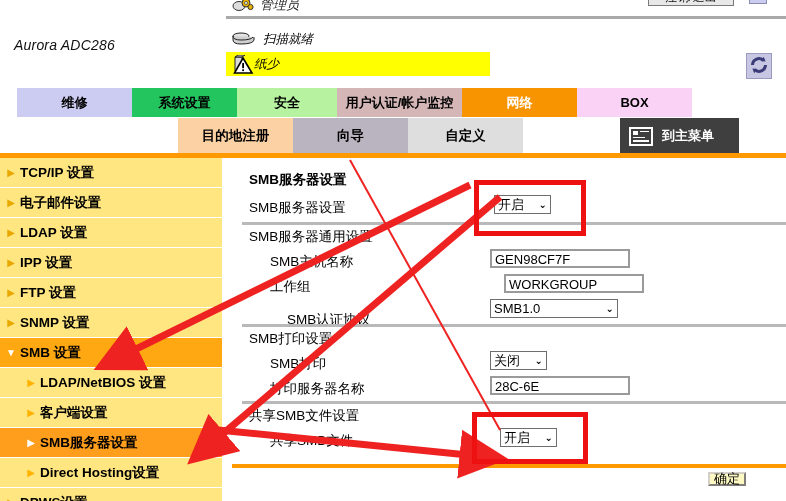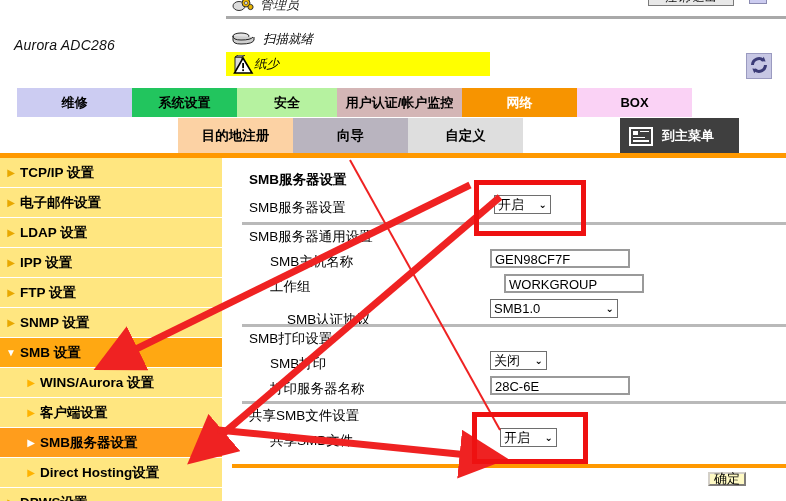--- a/index.html
+++ b/index.html
@@ -213,21 +213,21 @@
     <div class="side-item lvl1">
       <span class="arrow">▶</span>
       <span>SNMP 设置</span>
     </div>
     <div class="side-item lvl1 open">
       <span class="arrow">▼</span>
       <span>SMB 设置</span>
     </div>
     <div class="side-item lvl2">
       <span class="arrow">▶</span>
-      <span>WINS/Aurora 设置</span>
+      <span>LDAP/NetBIOS 设置</span>
     </div>
     <div class="side-item lvl2">
       <span class="arrow">▶</span>
       <span>客户端设置</span>
     </div>
     <div class="side-item lvl2 sel">
       <span class="arrow">▶</span>
       <span>SMB服务器设置</span>
     </div>
     <div class="side-item lvl2">

